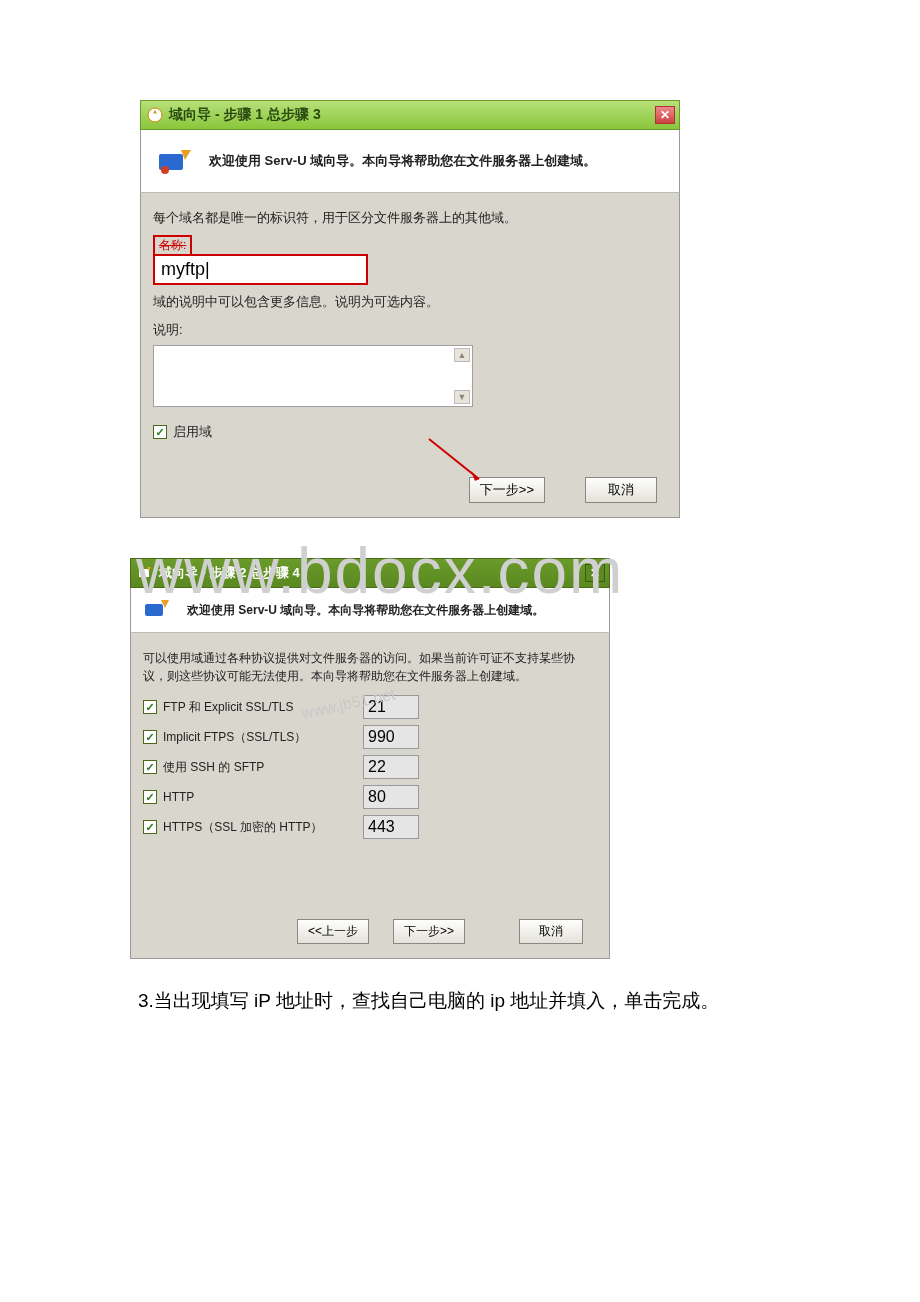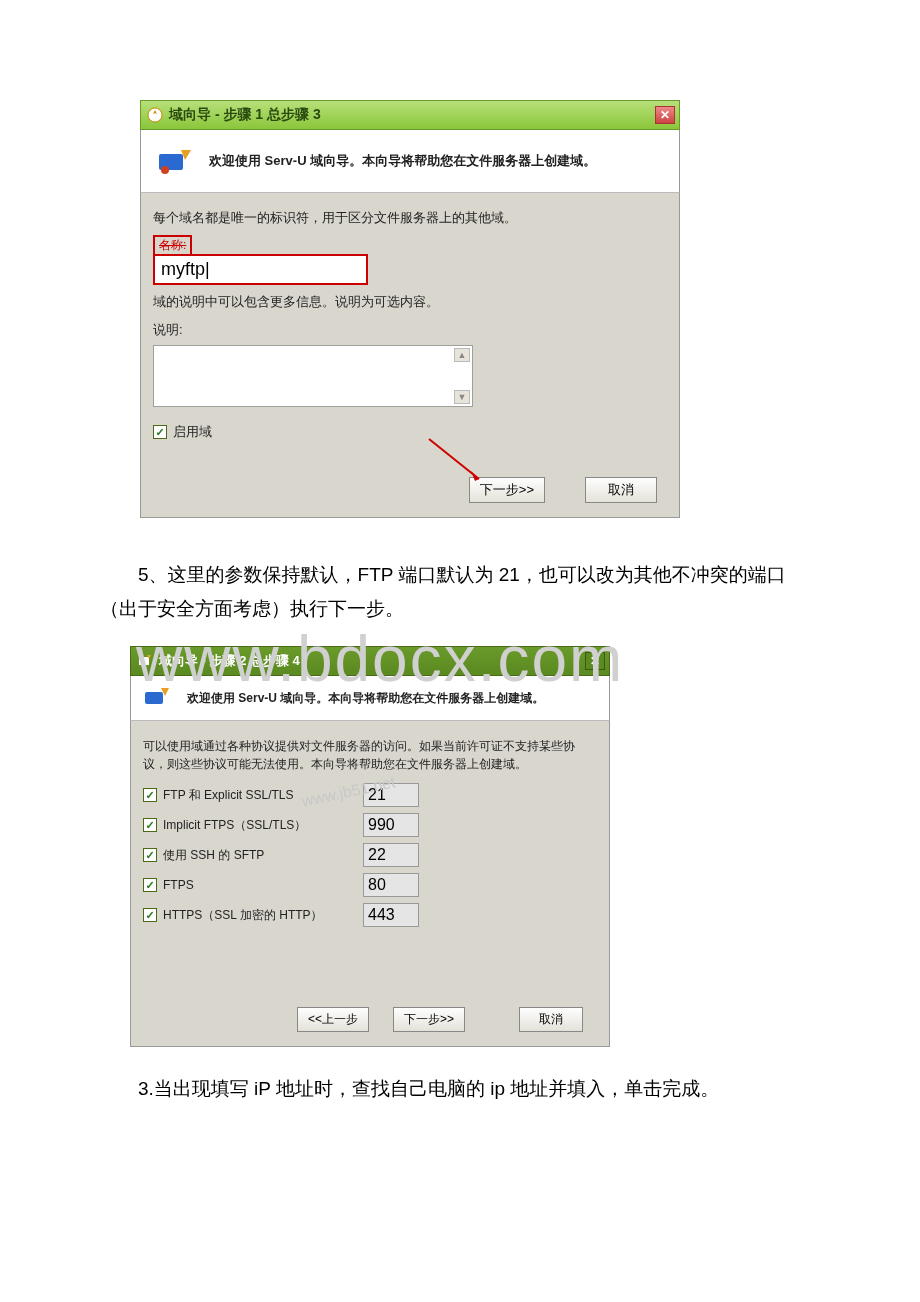--- a/index.html
+++ b/index.html
@@ -272,21 +272,20 @@
             <line x1="4" y1="4" x2="54" y2="44" stroke="#d00000" stroke-width="2"></line>
             <polygon points="54,44 46,36 50,46" fill="#d00000"></polygon>
           </svg>
           <button class="btn">下一步&gt;&gt;</button>
         </div>
         <button class="btn">取消</button>
       </div>
     </div>
   </div>
 
-  <p class="paragraph">5、这里的参数保持默认，FTP 端口默认为 21，也可以改为其他不冲突的端口（出于安全方面考虑）执行下一步。</p>
 
   <div class="dialog2-wrap">
     <div class="watermark" style="left:6px; top:-24px;">www.bdocx.com</div>
 
     <div class="titlebar2">
       <span class="title-icon">
         <svg width="16" height="16" viewBox="0 0 16 16">
             <rect x="2" y="4" width="10" height="8" fill="#fff"></rect>
             <path d="M10 2 L14 2 L12 6 Z" fill="#e8a020"></path>
           </svg>
@@ -335,21 +334,21 @@
               </span>
             <span>使用 SSH 的 SFTP</span>
           </div>
           <input class="port-input" type="text" value="22" style="">
         </div>
         <div class="proto-row">
           <div class="proto-label">
             <span class="chk">
                 <span class="chk-tick">✓</span>
               </span>
-            <span>FTPS</span>
+            <span>HTTP</span>
           </div>
           <input class="port-input" type="text" value="80" style="">
         </div>
         <div class="proto-row">
           <div class="proto-label">
             <span class="chk">
                 <span class="chk-tick">✓</span>
               </span>
             <span>HTTPS（SSL 加密的 HTTP）</span>
           </div>

